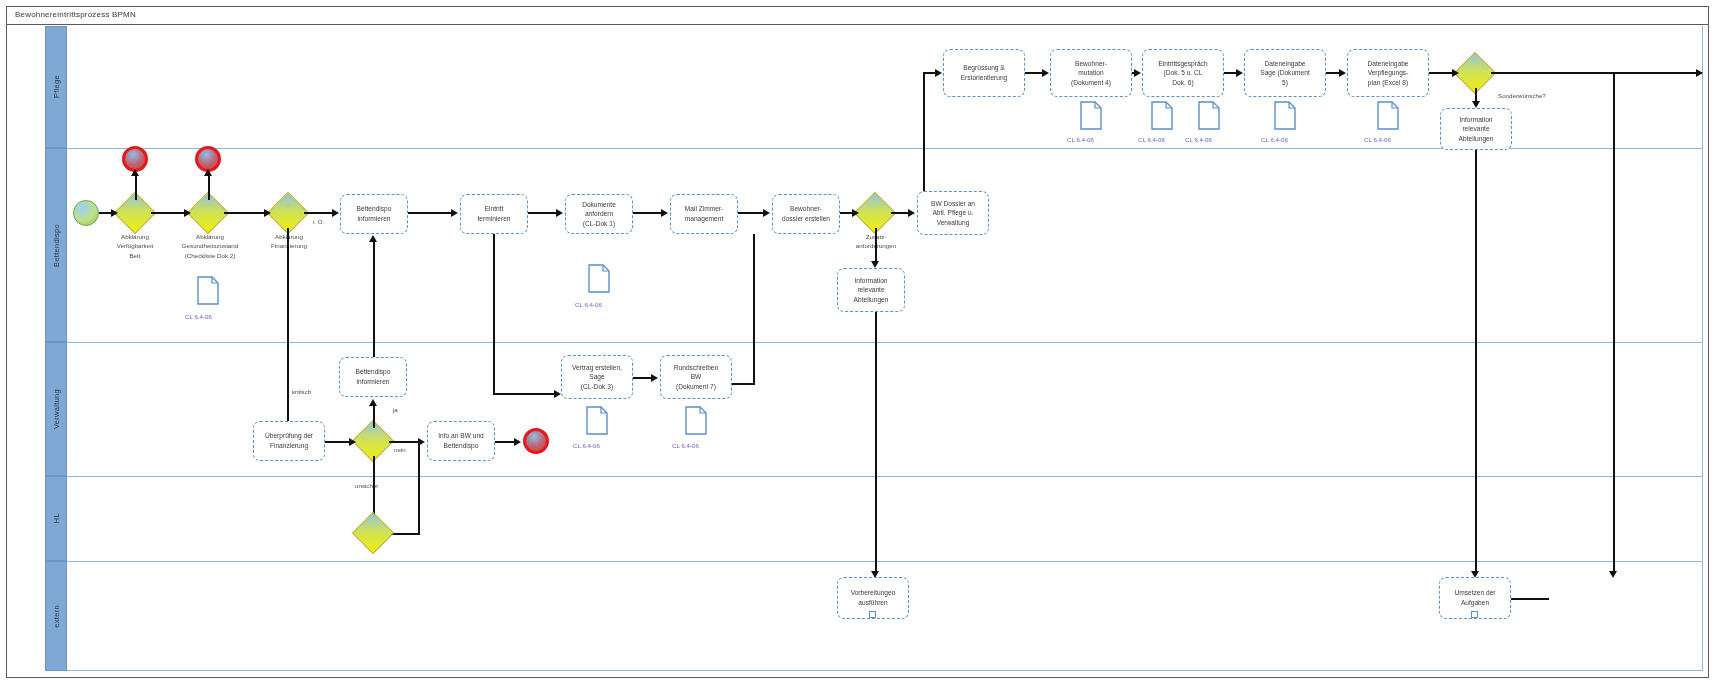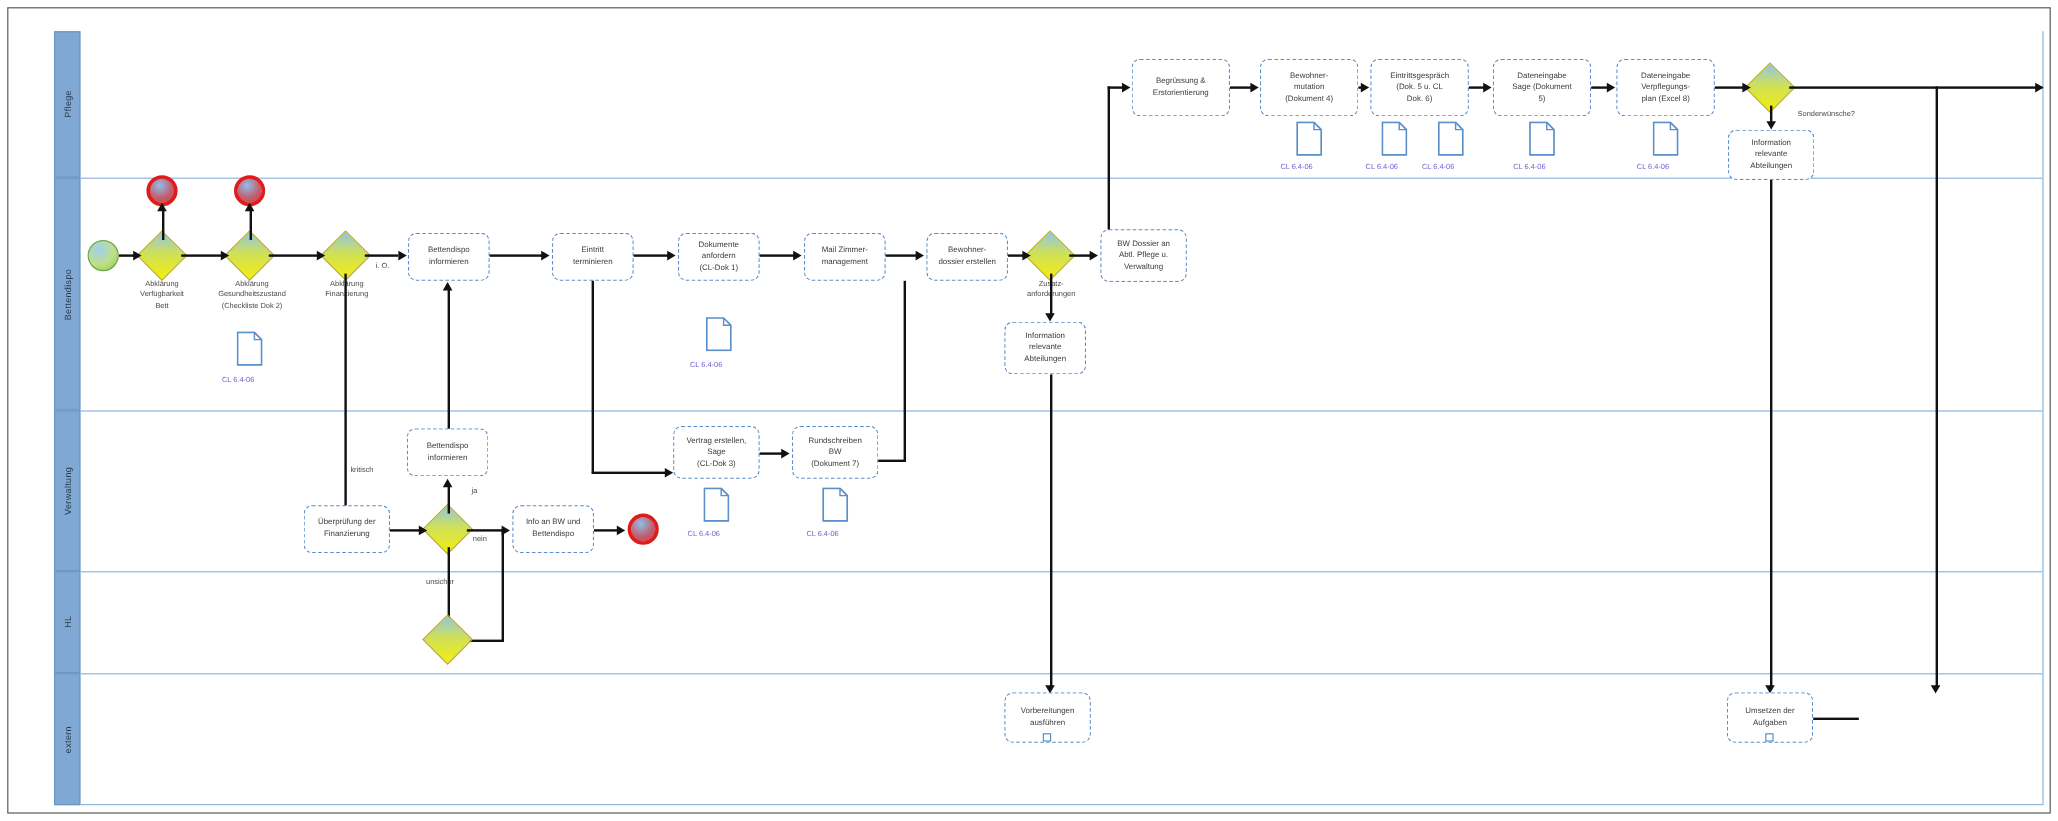--- a/index.html
+++ b/index.html
@@ -53,20 +53,23 @@
 
   .subproc-mark{position:absolute;width:7px;height:7px;border:1px solid #5b8fc9;box-sizing:border-box;}
 </style>
 </head>
 <body>
 
 <div id="root">
 
   <div class="frame">
 
+    <div class="titlebar">
+      <div class="ttl">Bewohnereintrittsprozess BPMN</div>
+    </div>
 
     <div class="pool">
 
       <div class="laneband" style="top:0px;height:122px;">
         <div class="lanelabel">
           <span>Pflege</span>
         </div>
       </div>
       <div class="laneband" style="top:122px;height:194px;">
         <div class="lanelabel">

